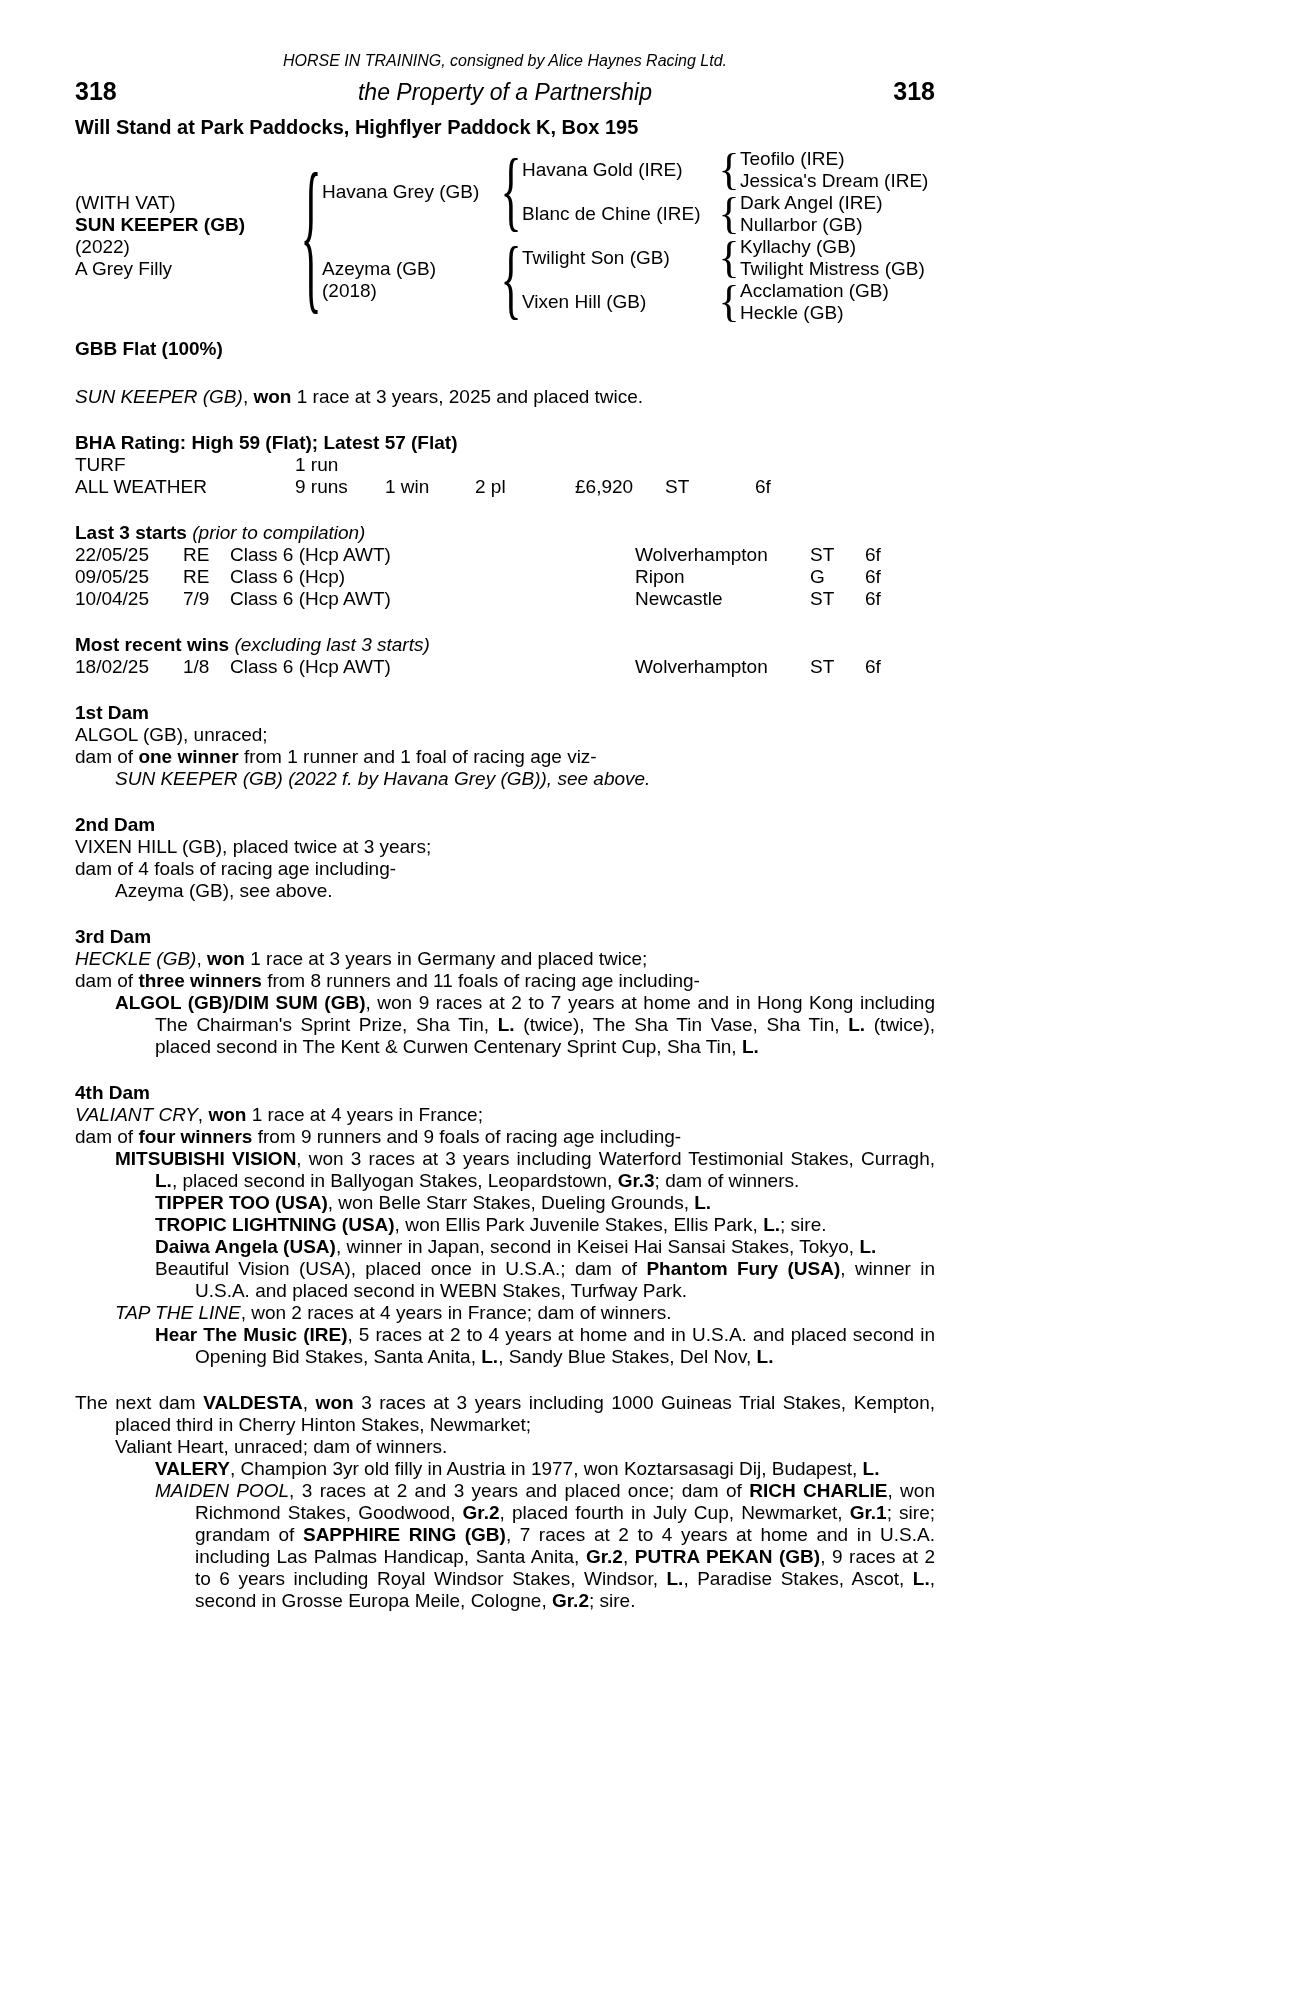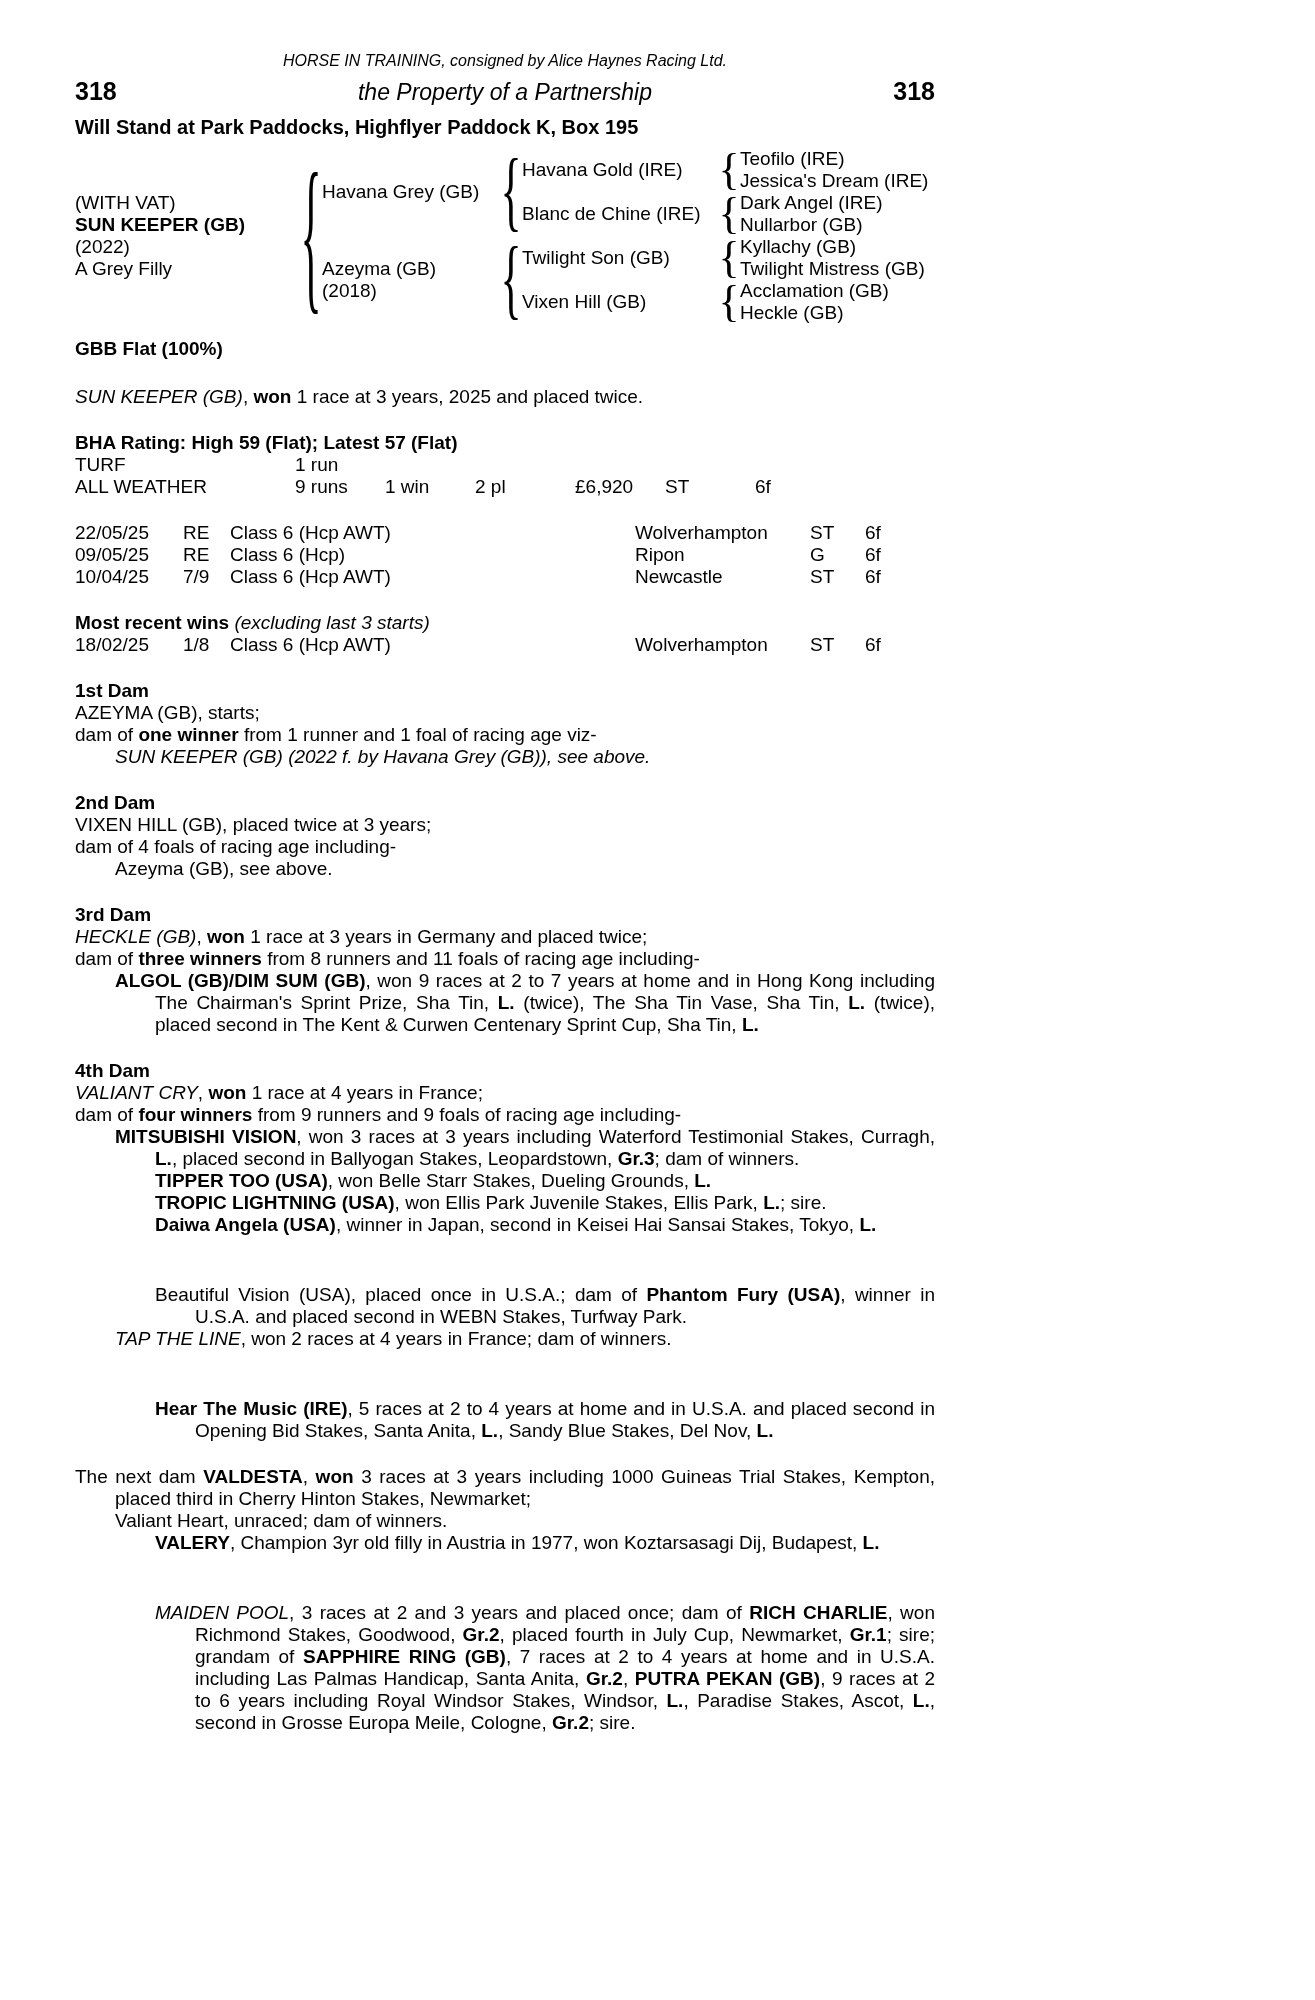--- a/index.html
+++ b/index.html
@@ -51,21 +51,21 @@
   .race-row{ display:grid;grid-template-columns:108px 47px 405px 175px 55px auto; }
 
   
   .section{ margin-top:24px; }
   .dam-h{ font-weight:bold; }
   .pj{ text-align:justify; }
   .m40{ margin-left:40px; }
   .m80{ margin-left:80px; }
   .h040{ padding-left:40px;text-indent:-40px; }
   .h4080{ padding-left:80px;text-indent:-40px; }
-  .h80120{ padding-left:120px;text-indent:-40px;margin-top:48px; }
+  .h80120{ padding-left:120px;text-indent:-40px; }
 </style>
 </head>
 <body>
 
 <div class="page">
 
   <div class="consignor">HORSE IN TRAINING, consigned by Alice Haynes Racing Ltd.</div>
   <div class="lot-row">
     <div class="lot-num">318</div>
     <div class="property">the Property of a Partnership</div>
@@ -155,20 +155,21 @@
       <div>9 runs</div>
       <div>1 win</div>
       <div>2 pl</div>
       <div>£6,920</div>
       <div>ST</div>
       <div>6f</div>
     </div>
   </div>
 
   <div class="block">
+    <div class="race-head"><span class="bb">Last 3 starts </span><span class="ii">(prior to compilation)</span></div>
     <div class="race-row">
       <div>22/05/25</div>
       <div>RE</div>
       <div>Class 6 (Hcp AWT)</div>
       <div>Wolverhampton</div>
       <div>ST</div>
       <div>6f</div>
     </div>
     <div class="race-row">
       <div>09/05/25</div>
@@ -195,21 +196,21 @@
       <div>1/8</div>
       <div>Class 6 (Hcp AWT)</div>
       <div>Wolverhampton</div>
       <div>ST</div>
       <div>6f</div>
     </div>
   </div>
 
   <div class="section">
     <div class="dam-h">1st Dam</div>
-    <p><span>AZEYMA (GB), starts;</span></p>
+    <p><span>ALGOL (GB), unraced;</span></p>
     <p><span>dam of </span><span class="bb">one winner</span><span> from 1 runner and 1 foal of racing age viz-</span></p>
     <p class="m40"><span class="ii">SUN KEEPER (GB) (2022 f. by Havana Grey (GB)), see above.</span></p>
   </div>
 
   <div class="section">
     <div class="dam-h">2nd Dam</div>
     <p><span>VIXEN HILL (GB), placed twice at 3 years;</span></p>
     <p><span>dam of 4 foals of racing age including-</span></p>
     <p class="m40"><span>Azeyma (GB), see above.</span></p>
   </div>

